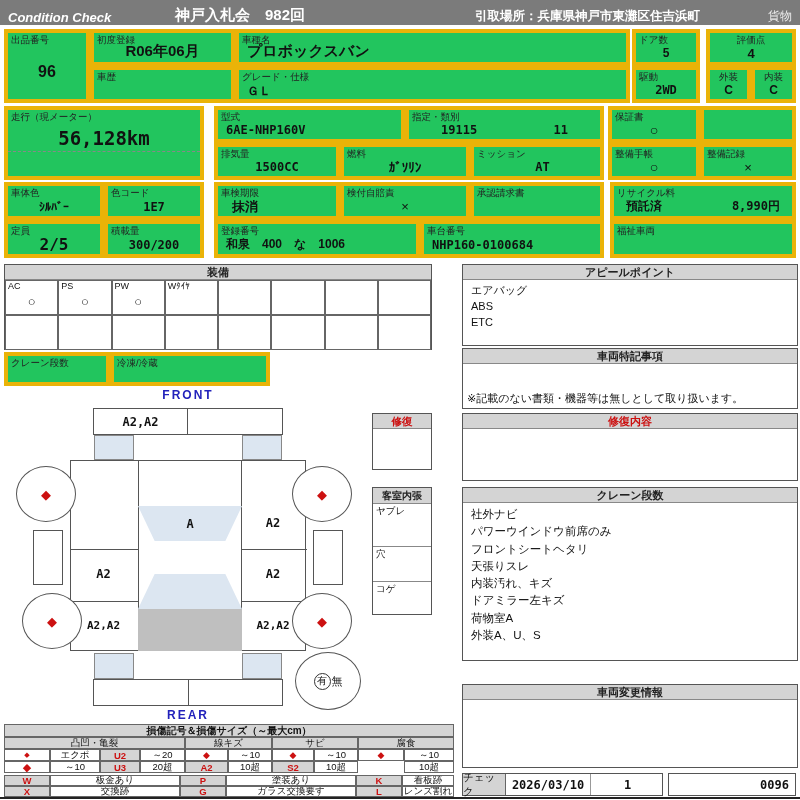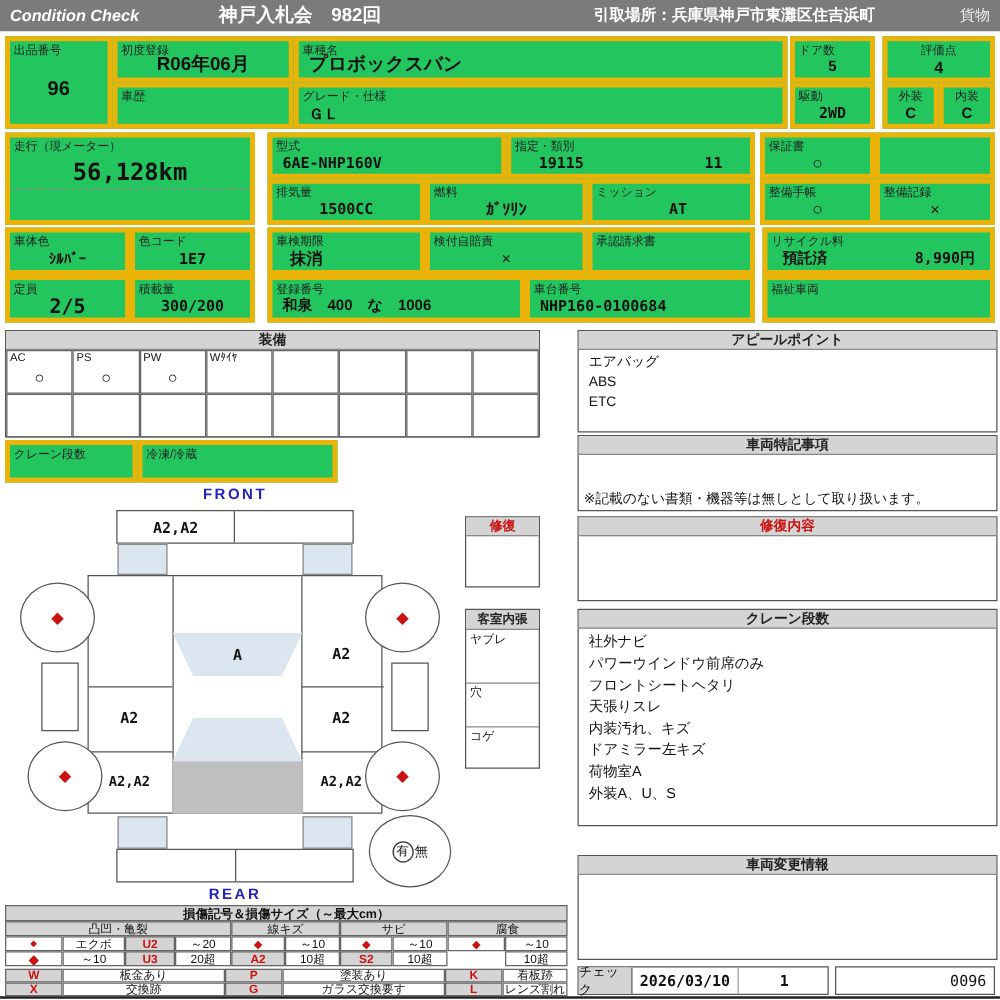--- a/index.html
+++ b/index.html
@@ -8,21 +8,21 @@
     font-family: "Liberation Sans", "DejaVu Sans", sans-serif;
     background:#fff; color:#111; position:relative; overflow:hidden;
   }
   .abs { position:absolute; }
   .cell { position:absolute; border:4px solid #eab308; background:#22c55e; }
   .cell .lbl { position:absolute; top:1px; left:3px; font-size:9.5px; color:#222; white-space:nowrap; }
   .cell .val { position:absolute; left:0; right:0; top:11px; bottom:0;
                display:flex; align-items:center; justify-content:center;
                font-weight:bold; font-size:13px; white-space:nowrap; }
   .cell .val.left { justify-content:flex-start; padding-left:8px; }
-  .cell .val.between { justify-content:space-between; padding:0 22px; }
+  .cell .val.between { justify-content:space-between; padding:0 32px; }
   .mono { font-family:"DejaVu Sans Mono", monospace; }
   .secbox { position:absolute; border:1px solid #555; background:#fff; }
   .sechead { height:15px; background:#d4d4d4; border-bottom:1px solid #888;
              text-align:center; font-size:11px; line-height:15px; font-weight:bold; color:#222; }
   .sechead.red { color:#cc1111; }
   .pre { white-space:pre-line; }
   .gridrow { display:flex; }
   .eqcell { flex:0 0 12.5%; border:1px solid #666; position:relative; }
   .eqcell .lbl { position:absolute; top:0; left:2px; font-size:9px; }
   .eqcell .val { position:absolute; inset:8px 0 0 0; display:flex; align-items:center; justify-content:center; font-size:13px; }
@@ -35,21 +35,21 @@
            display:flex; align-items:center; justify-content:center; font-size:13px; }
   .panel-label { position:absolute; display:flex; align-items:center; justify-content:center;
                  font-weight:bold; font-size:12px; font-family:"DejaVu Sans Mono", monospace; }
   .bluearea { position:absolute; background:#dce6f1; border:1px solid #888; }
   .dirlabel { position:absolute; width:90px; text-align:center; color:#2222bb; font-weight:bold;
               font-size:12px; letter-spacing:2px; }
 </style>
 </head>
 <body>
 
-<div class="abs" style="left:0;top:0;width:800px;height:25px;background:#7b7b7b;color:#fff;display:flex;align-items:center;">
+<div class="abs" style="left:0;top:0;width:800px;height:25px;background:#7b7b7b;color:#fff;display:flex;align-items:flex-end;">
   <span style="font-style:italic;font-weight:bold;font-size:13px;padding-left:8px;width:175px;">Condition  Check</span>
   <span style="font-weight:bold;font-size:15px;width:300px;">神戸入札会　982回</span>
   <span style="font-weight:bold;font-size:12.5px;flex:1;">引取場所：兵庫県神戸市東灘区住吉浜町</span>
   <span style="font-size:12px;color:#ececec;padding-right:8px;">貨物</span>
 </div>
 
 <div class="cell" style="left:4px;top:29px;width:86px;height:74px;">
   <span class="lbl">出品番号</span>
   <span class="val" style="font-size:16px;">96</span>
 </div>
@@ -266,21 +266,21 @@
   <div class="sechead">車両変更情報</div>
   <div class="pre" style="padding:3px 8px;font-size:11px;"></div>
 </div>
 
 <div class="secbox" style="left:462px;top:773px;width:201px;height:23px;">
   <span style="position:absolute;left:0;top:0;width:43px;height:100%;background:#d4d4d4;border-right:1px solid #666;font-size:10.5px;display:flex;align-items:center;justify-content:center;">チェック</span>
   <span class="mono" style="position:absolute;left:43px;top:0;width:85px;height:100%;border-right:1px solid #999;font-weight:bold;font-size:12px;display:flex;align-items:center;justify-content:center;">2026/03/10</span>
   <span class="mono" style="position:absolute;left:128px;top:0;width:73px;height:100%;font-weight:bold;font-size:12px;display:flex;align-items:center;justify-content:center;">1</span>
 </div>
 <div class="secbox" style="left:668px;top:773px;width:128px;height:23px;">
-  <span class="mono" style="position:absolute;right:6px;top:0;height:100%;font-weight:normal;font-size:12px;display:flex;align-items:center;">0096</span>
+  <span class="mono" style="position:absolute;right:6px;top:0;height:100%;font-weight:bold;font-size:12px;display:flex;align-items:center;">0096</span>
 </div>
 
 <div class="secbox" style="left:372px;top:413px;width:60px;height:57px;">
   <div class="sechead red" style="font-size:10.5px;">修復</div>
 </div>
 <div class="secbox" style="left:372px;top:487px;width:60px;height:128px;">
   <div class="sechead" style="font-size:10px;height:16px;line-height:16px;">客室内張</div>
   <div style="height:42px;position:relative;">
     <span class="lbl" style="position:absolute;top:1px;left:3px;font-size:9.5px;">ヤブレ</span>
   </div>

